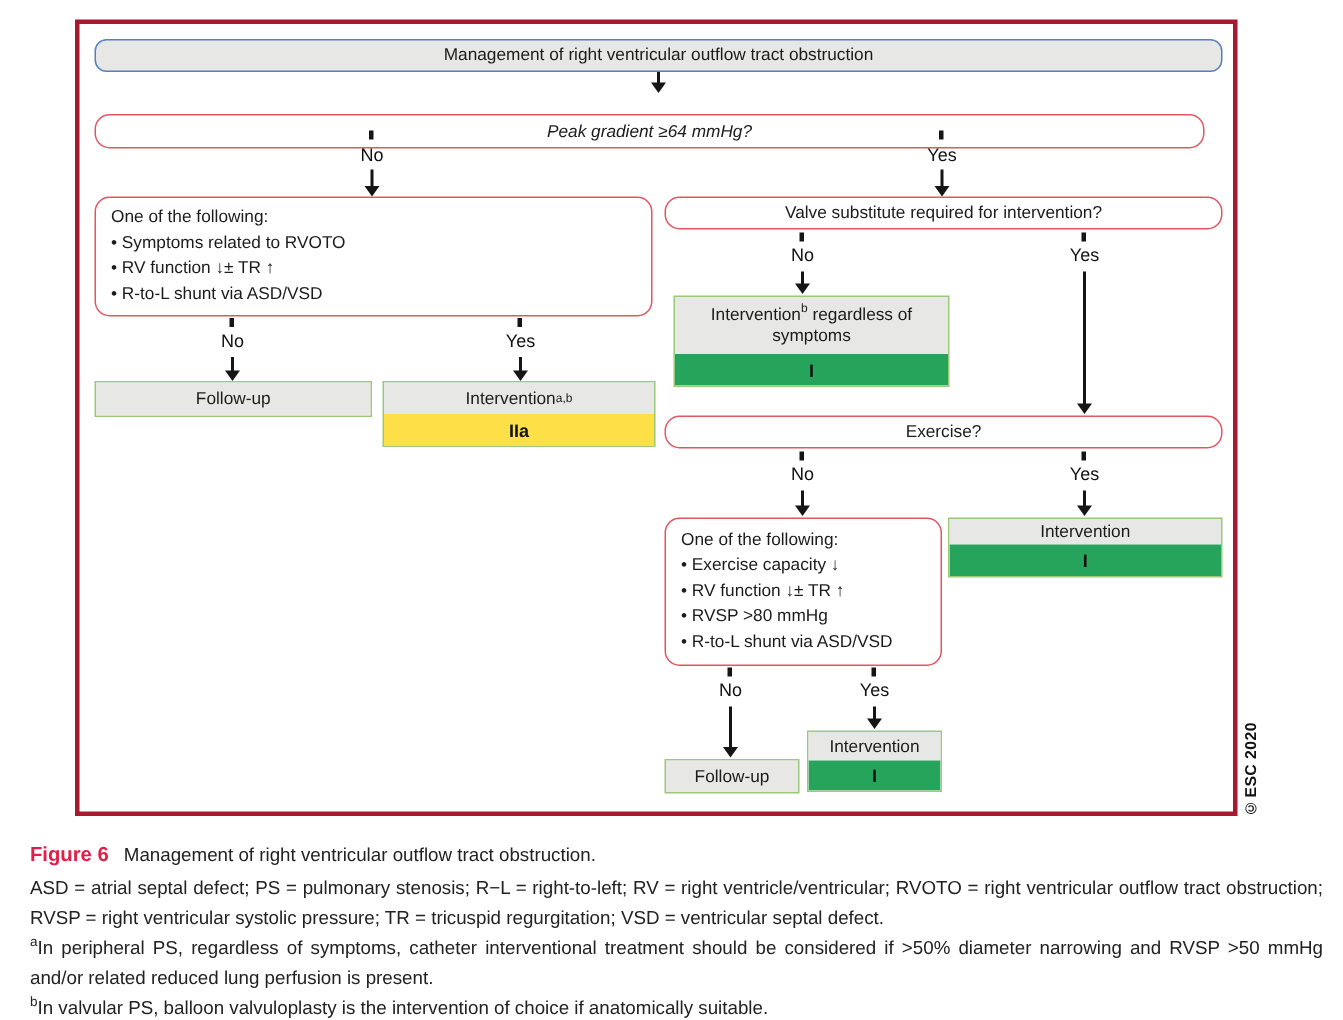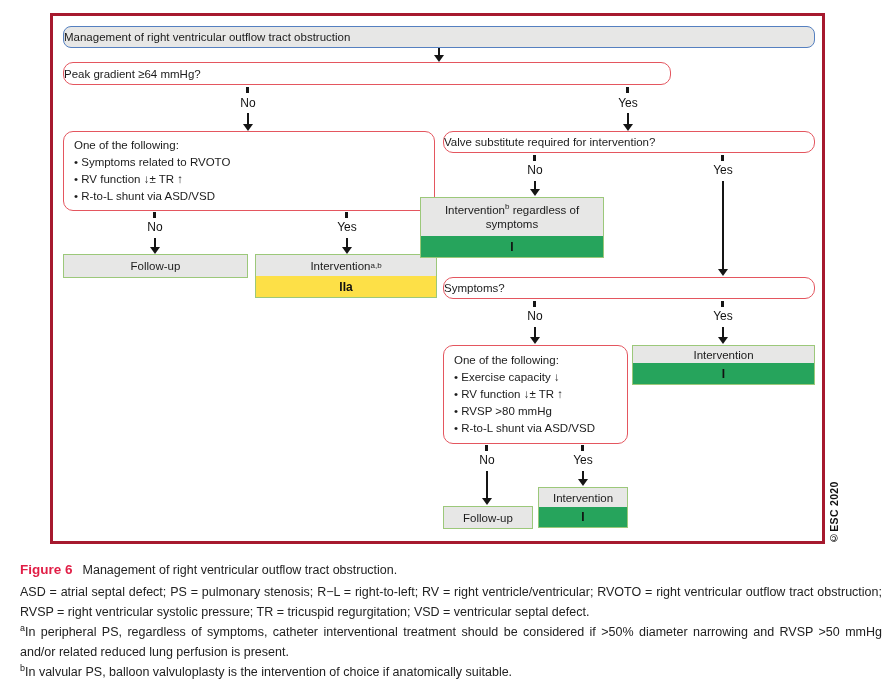--- a/index.html
+++ b/index.html
@@ -6,21 +6,21 @@
   html,body { background:#ffffff; }
   body { font-family: "Liberation Sans", sans-serif; color:#1b1b1b; }
   .page { position:relative; width:895px; height:680px; background:#ffffff; overflow:hidden; }
 
   
   .frame { position:absolute; left:50px; top:13px; width:775px; height:531px;
            border:3px solid #A6192E; background:#ffffff; }
 
   
   .rbox { position:absolute; background:#ffffff; border:1.6px solid #E4565F; border-radius:10px;
-          display:flex; align-items:center; 
+          display:flex; align-items:center; justify-content:center;
           font-size:11.5px; color:#1b1b1b; }
   .rbox.blue { border-color:#5580C0; background:#E7E7E6; border-radius:8px; }
   .rbox.multi { flex-direction:column; align-items:flex-start; justify-content:center;
                 padding:5px 10px; line-height:17px; }
 
   
   .gbox { position:absolute; border:1.6px solid #9CC87A; background:#ffffff; overflow:hidden;
           display:flex; flex-direction:column; }
   .gbox .lbl { background:#E7E7E6; flex:0 0 auto; display:flex; align-items:center; justify-content:center;
                font-size:11.5px; line-height:14px; text-align:center; padding:2px 4px; }
@@ -61,21 +61,21 @@
 
   <div class="frame"></div>
 
   <div class="rbox blue" style="left:63px; top:26px; width:752px; height:22px;">
     <span>Management of right ventricular outflow tract obstruction</span>
   </div>
 
   <div class="vline" style="left:438px; top:48px; height:8px;"></div>
   <div class="ahead" style="left:434px; top:55px;"></div>
 
-  <div class="rbox" style="left:63px; top:62px; width:608px; height:23px;">
+  <div class="rbox" style="left:63px; top:76px; width:740px; height:23px;font-style:italic;">
     <span>Peak gradient ≥64 mmHg?</span>
   </div>
 
   <div class="tick" style="left:246px; top:87px;"></div>
   <div class="branch-label" style="left:248px; top:96px;">No</div>
   <div class="vline" style="left:247px; top:113px; height:12px;"></div>
   <div class="ahead" style="left:243px; top:124px;"></div>
 
   <div class="tick" style="left:626px; top:87px;"></div>
   <div class="branch-label" style="left:628px; top:96px;">Yes</div>
@@ -118,29 +118,29 @@
   <div class="tick" style="left:533px; top:155px;"></div>
   <div class="branch-label" style="left:535px; top:163px;">No</div>
   <div class="vline" style="left:534px; top:181px; height:9px;"></div>
   <div class="ahead" style="left:530px; top:189px;"></div>
 
   <div class="tick" style="left:721px; top:155px;"></div>
   <div class="branch-label" style="left:723px; top:163px;">Yes</div>
   <div class="vline" style="left:722px; top:181px; height:89px;"></div>
   <div class="ahead" style="left:718px; top:269px;"></div>
 
-  <div class="gbox" style="left:420px; top:197px; width:184px; height:61px;">
+  <div class="gbox" style="left:449px; top:197px; width:184px; height:61px;">
     <div class="lbl" style="height:38px;">
       <span><span>Intervention</span><span class="sup">b</span><span> regardless of symptoms</span></span>
     </div>
     <div class="band green">I</div>
   </div>
 
   <div class="rbox" style="left:443px; top:277px; width:372px; height:22px;">
-    <span>Symptoms?</span>
+    <span>Exercise?</span>
   </div>
 
   <div class="tick" style="left:533px; top:301px;"></div>
   <div class="branch-label" style="left:535px; top:309px;">No</div>
   <div class="vline" style="left:534px; top:327px; height:11px;"></div>
   <div class="ahead" style="left:530px; top:337px;"></div>
 
   <div class="tick" style="left:721px; top:301px;"></div>
   <div class="branch-label" style="left:723px; top:309px;">Yes</div>
   <div class="vline" style="left:722px; top:327px; height:11px;"></div>

